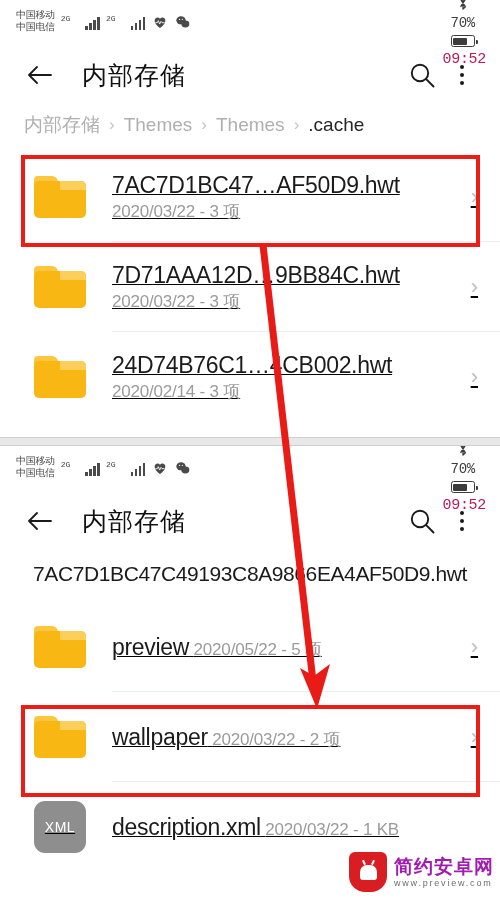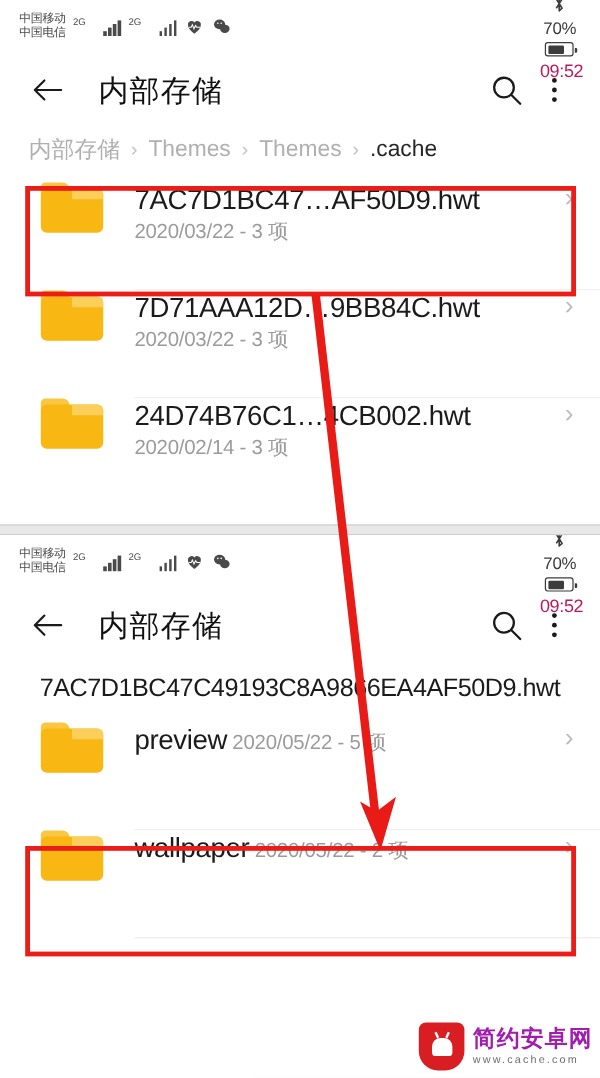--- a/index.html
+++ b/index.html
@@ -33,20 +33,21 @@
   }
 
   
   .statusbar {
     position: relative;
     height: 44px;
     display: flex; align-items: center;
     justify-content: space-between;
     padding: 0 14px 0 16px;
     background: #ffffff;
+    font-family: Liberation Mono, monospace;
   }
   .sb-left { display: flex; align-items: center; gap: 3px; }
   .carriers {
     display: flex; flex-direction: column;
     justify-content: center;
     font-size: 10px; line-height: 12px;
     color: #4a4a4a; letter-spacing: -0.3px;
   }
   .sig-group { display: flex; align-items: flex-end; gap: 15px; margin-left: 3px; }
   .gen-label { font-size: 8px; color: #4a4a4a; line-height: 8px; margin-bottom: 7px; }
@@ -105,24 +106,25 @@
     padding: 10px 8px 16px 8px;
     font-size: 21px; color: #1b1b1b;
     white-space: nowrap; letter-spacing: -0.4px;
     text-align: center;
   }
 
   
   .list { padding: 0; }
   .row {
     position: relative;
-    display: flex; align-items: flex-start;
+    display: flex; align-items: center;
     height: 90px;
     padding: 0 22px 0 34px;
     background: #ffffff;
+    text-decoration: underline;
   }
   .row .divider {
     position: absolute; left: 112px; right: 0; bottom: 0;
     height: 1px; background: #ededed;
   }
 
   .folder-icon {
     position: relative;
     width: 52px; height: 42px; flex: 0 0 52px;
   }
@@ -443,41 +445,49 @@
       </div>
 
       <div class="row">
         <span class="folder-icon">
           <span class="tab"></span>
             <span class="body"></span>
             <span class="lip"></span>
         </span>
         <span class="row-text">
           <span class="row-title">wallpaper</span>
-          <span class="row-sub">2020/05/22 - 2 项</span>
+          <span class="row-sub">2020/03/22 - 2 项</span>
         </span>
         <span class="chevron">›</span>
         <span class="divider"></span>
       </div>
 
+      <div class="row no-divider">
+        <span class="xml-icon">XML</span>
+        <span class="row-text">
+          <span class="row-title">description.xml</span>
+          <span class="row-sub">2020/03/22 - 1 KB</span>
+        </span>
+
+      </div>
 
     </div>
   </div>
 
   <div class="hl-box" id="hl-top"></div>
   <div class="hl-box" id="hl-bottom"></div>
 
   <svg id="arrow-layer" viewBox="0 0 500 898">
     <path d="M263 245 L314 690" stroke="#e81b16" stroke-width="7" fill="none" stroke-linecap="butt"></path>
     <path d="M317 709 L300 668 L314 676 L330 664 Z" fill="#e81b16"></path>
   </svg>
 
   <div class="watermark">
     <span class="wm-shield">
       <span class="wm-bot"></span>
     </span>
     <span class="wm-text">
       <span class="wm-name">简约安卓网</span>
-      <span class="wm-url">www.cache.com</span>
+      <span class="wm-url">www.preview.com</span>
     </span>
   </div>
 
 </div>
 
 </body></html>

